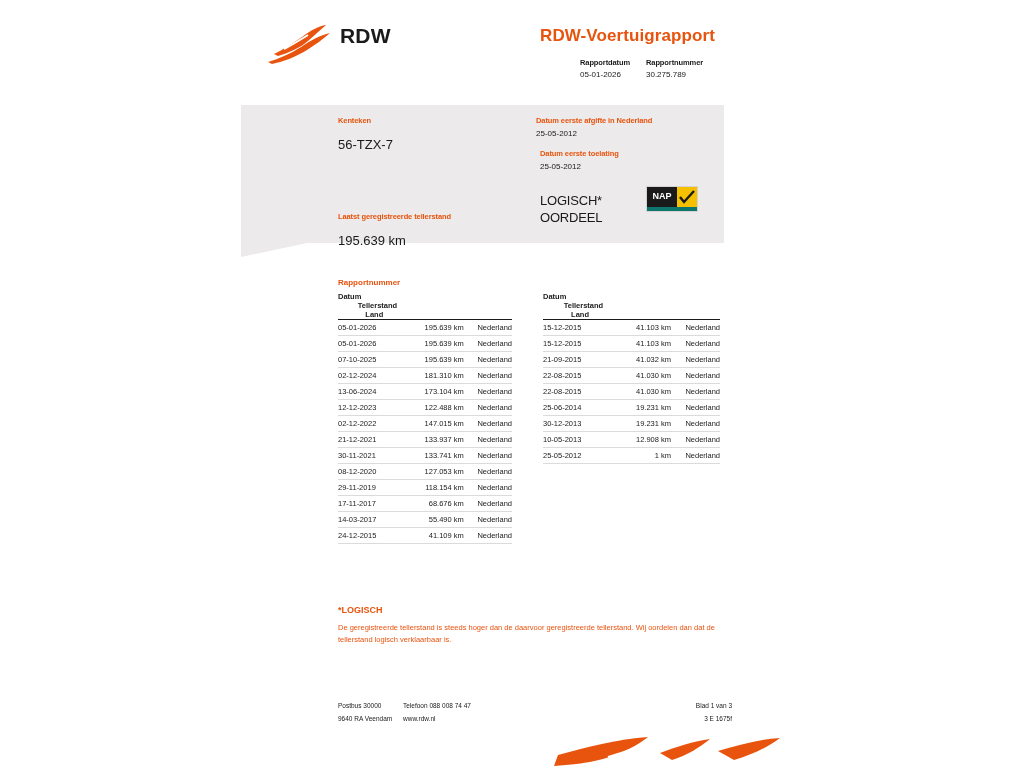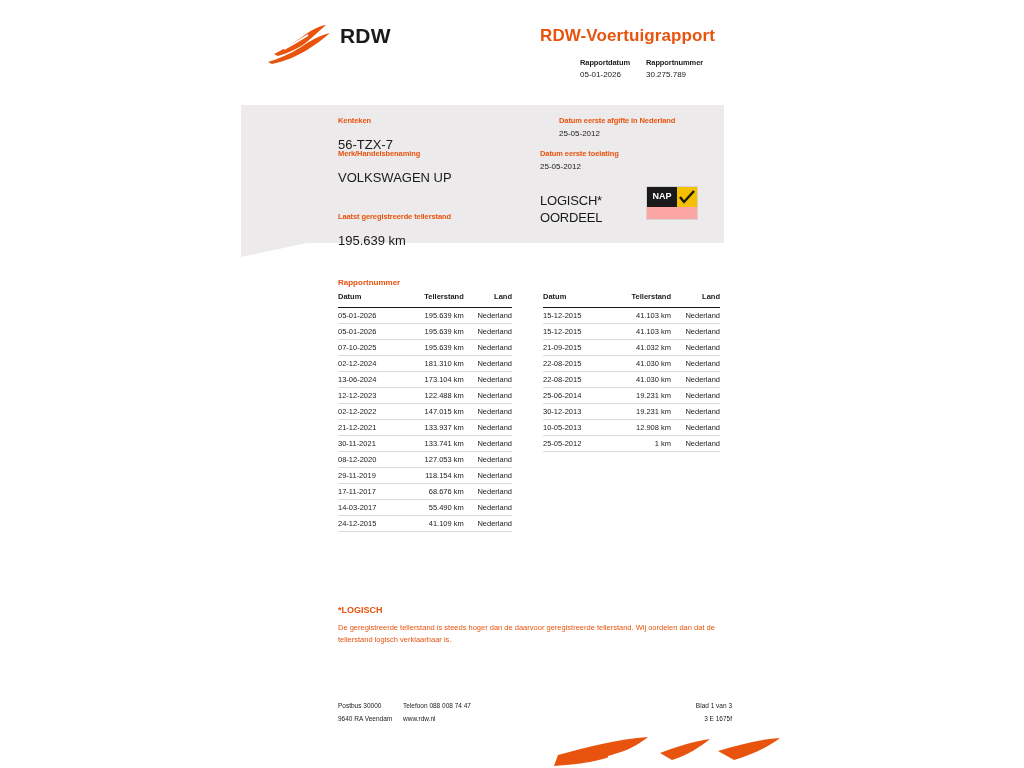--- a/index.html
+++ b/index.html
@@ -113,41 +113,41 @@
     white-space: nowrap;
   }
   .fld-value.small {
     font-size: 8px;
     margin-top: 4px;
   }
 
   .kenteken { left: 338px; top: 116px; }
   .merk     { left: 338px; top: 149px; }
   .tellerstand-laatst { left: 338px; top: 212px; }
-  .eerste-afgifte { left: 559px; top: 116px; }
+  .eerste-afgifte { left: 536px; top: 116px; }
   .eerste-toelating { left: 540px; top: 149px; }
 
   .oordeel {
     position: absolute;
     left: 540px;
     top: 192px;
     font-size: 13px;
     font-weight: normal;
     color: #1a1a1a;
     line-height: 17px;
     letter-spacing: -0.2px;
   }
 
   .nap-badge {
     position: absolute;
     left: 646px;
     top: 186px;
     width: 52px;
-    height: 34px;
-    background: #fca5a5;
+    height: 26px;
+    background: #0f766e;
     border: 1px solid #d7d2d2;
     box-sizing: border-box;
   }
   .nap-badge svg { display: block; }
 
   
   .section-title {
     position: absolute;
     left: 338px;
     top: 278px;
@@ -161,22 +161,23 @@
     font-size: 7.5px;
     color: #1a1a1a;
   }
   .table.left  { left: 338px; top: 292px; width: 174px; }
   .table.right { left: 543px; top: 292px; width: 177px; }
 
   .thead {
     display: flex;
     font-weight: bold;
     font-size: 7.5px;
-    padding-bottom: 6px;
+    padding-bottom: 0;
     border-bottom: 1px solid #1a1a1a;
+    flex-direction: column;
   }
   .trow {
     display: flex;
     padding: 3px 0 3px 0;
     border-bottom: 1px solid #dedada;
     font-size: 7.5px;
   }
   .c-datum { width: 40%; }
   .c-stand { width: 34%; text-align: right; padding-right: 4px; }
   .c-land  { width: 26%; text-align: right; }
@@ -263,24 +264,20 @@
   </div>
 
   <div class="panel"></div>
   <div class="panel-notch"></div>
 
   <div class="fld kenteken">
     <div class="fld-label">Kenteken</div>
     <div class="fld-value">56-TZX-7</div>
   </div>
 
-  <div class="fld merk">
-    <div class="fld-label">Merk/Handelsbenaming</div>
-    <div class="fld-value">VOLKSWAGEN UP</div>
-  </div>
 
   <div class="fld tellerstand-laatst">
     <div class="fld-label">Laatst geregistreerde tellerstand</div>
     <div class="fld-value">195.639 km</div>
   </div>
 
   <div class="fld eerste-afgifte">
     <div class="fld-label">Datum eerste afgifte in Nederland</div>
     <div class="fld-value small">25-05-2012</div>
   </div>

